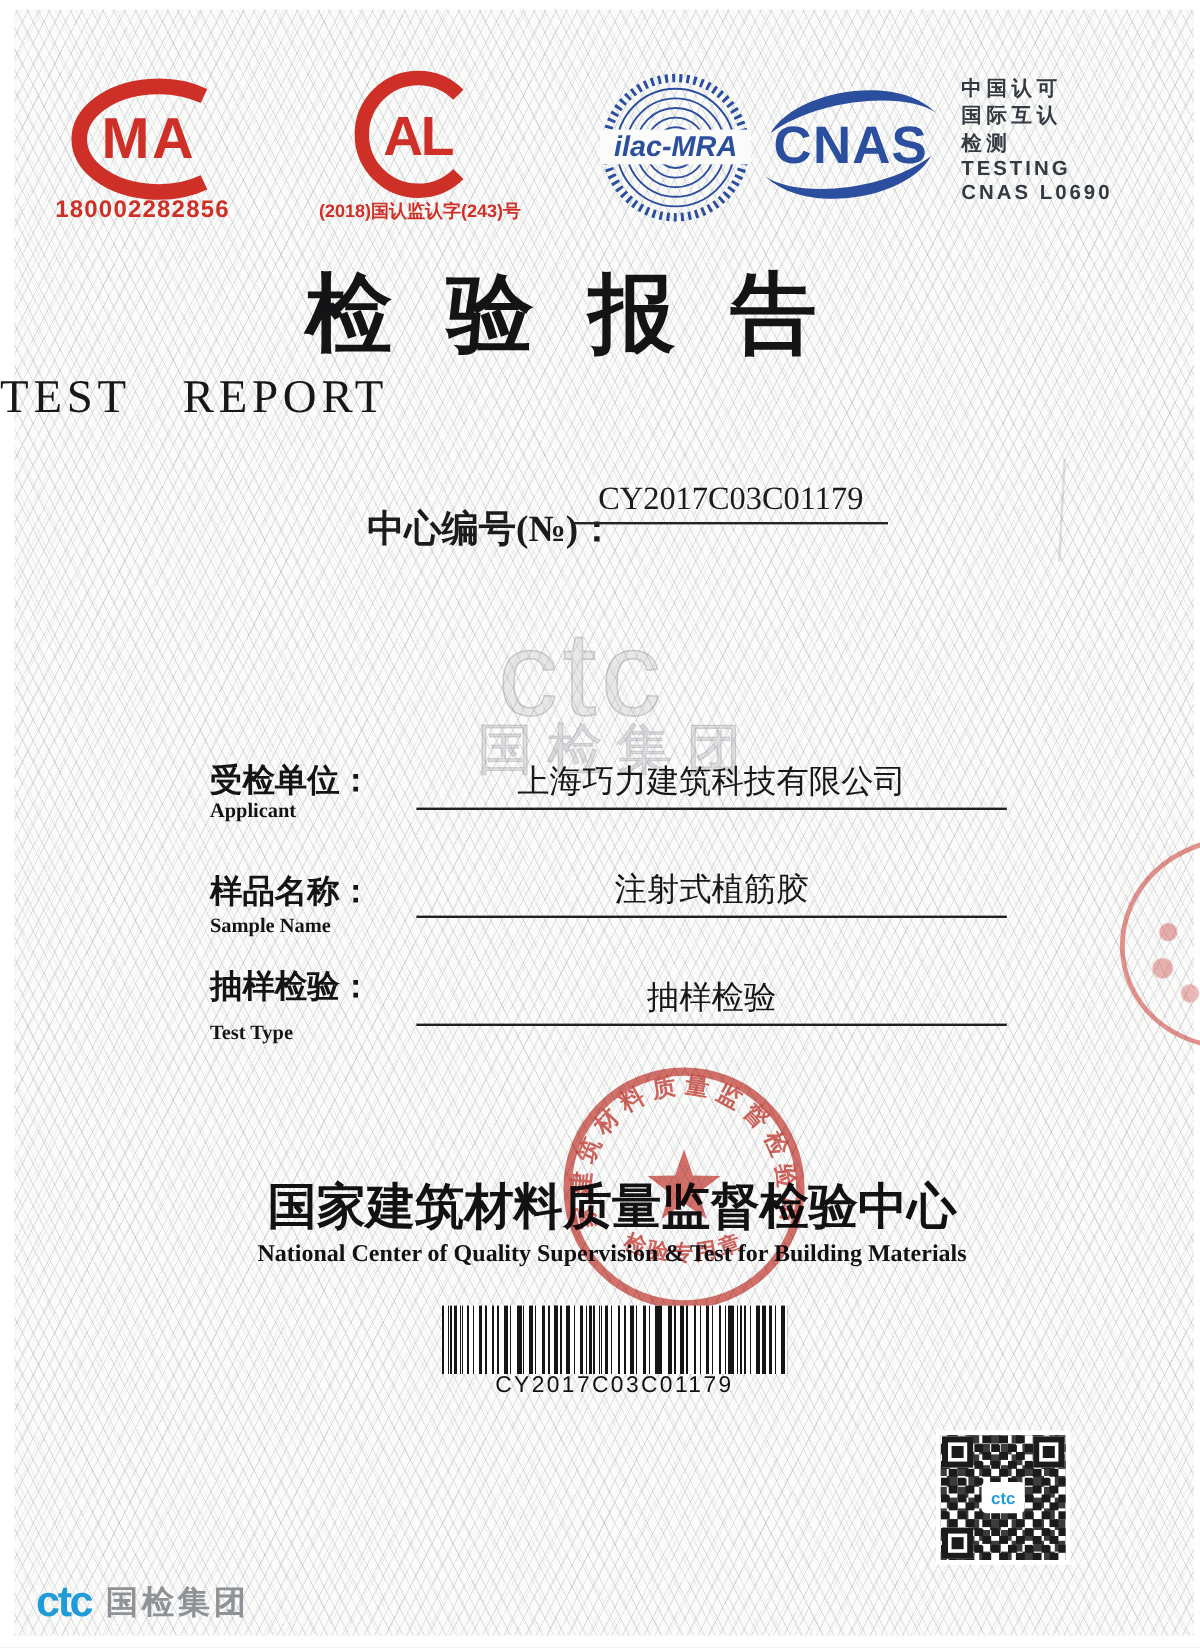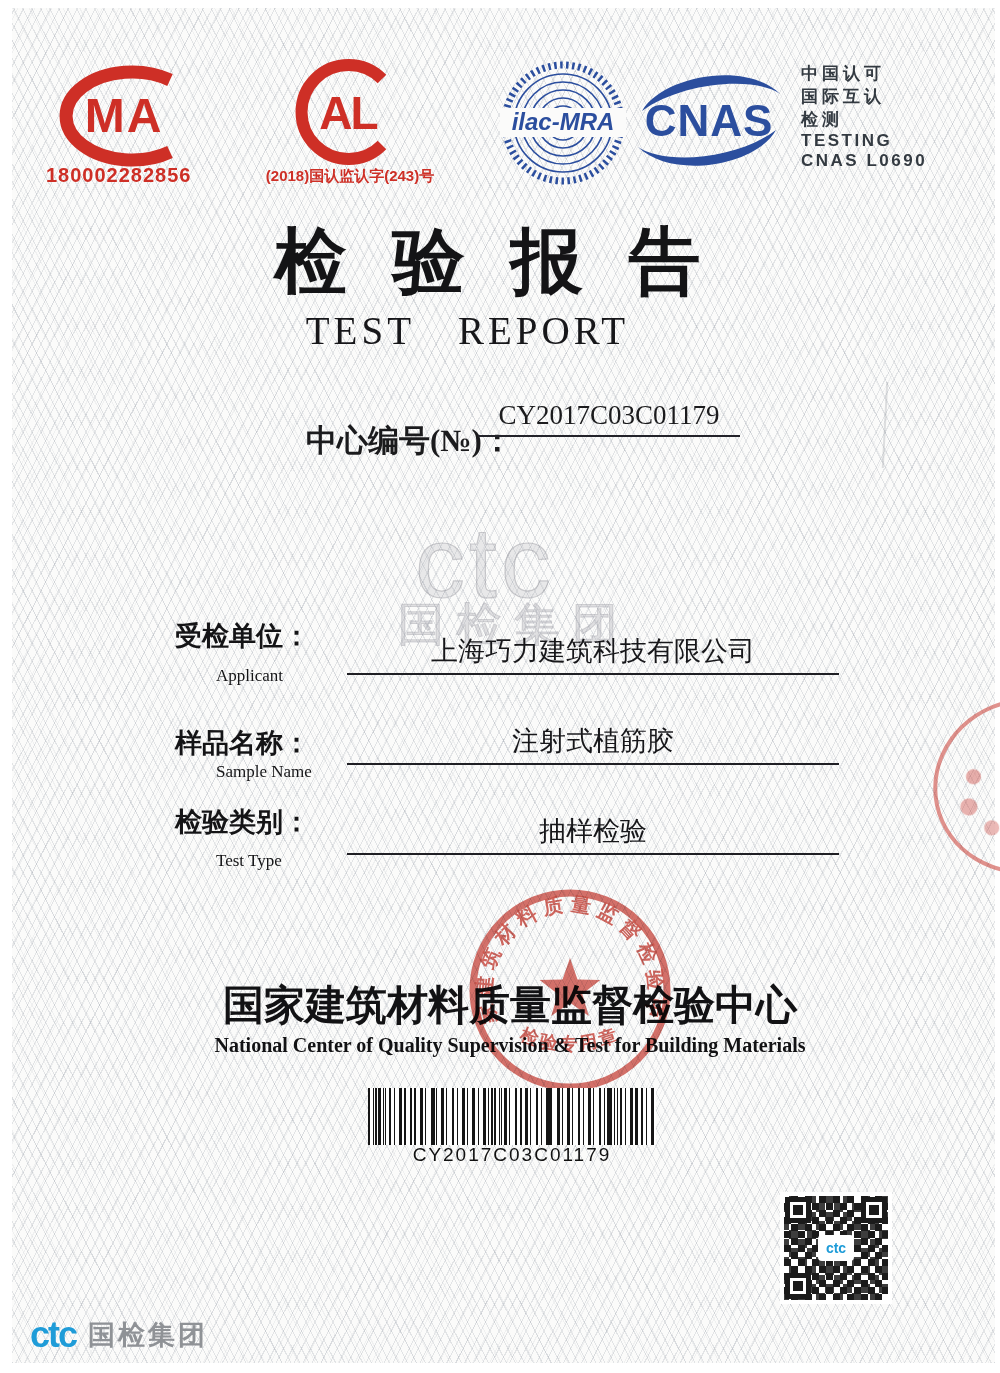--- a/index.html
+++ b/index.html
@@ -25,39 +25,39 @@
     font:700 20px "Liberation Sans",sans-serif; color:#ce2f26; letter-spacing:1px; }
   .cal-caption { left:248px; top:167px; width:204px; text-align:center;
     font:700 15px "Liberation Sans",sans-serif; color:#ce2f26; }
   .accred { left:801px; top:62px; line-height:26px; color:#333a41;
     font:700 17px "Liberation Sans",sans-serif; }
   .accred .cn { letter-spacing:4px; }
   .accred .en { letter-spacing:2.5px; }
 
   
   .title-cn { left:0; top:214px; width:935px; text-align:center;
-    font-weight:700; font-size:72px; letter-spacing:46px; text-indent:46px; color:#141416;margin-left:20px; }
-  .title-en { left:0; top:308px; width:935px; text-align:center;
+    font-weight:700; font-size:72px; letter-spacing:46px; text-indent:46px; color:#141416; }
+  .title-en { left:0; top:308px; width:935px; 
     font-size:39px; letter-spacing:4px; word-spacing:30px; color:#17171a; }
 
   
   .repno-label { left:306px; top:420px; font-weight:700; font-size:31px;text-align:center; }
   .repno-value { left:478px; top:400px; width:262px; text-align:center;
     font-size:27px; border-bottom:2px solid #23232a; padding-bottom:4px; }
 
   
   .wm-logo { left:415px; top:505px; font-size:100px; font-weight:400;
     color:rgba(165,165,172,0.22); -webkit-text-stroke:1.2px rgba(150,150,158,0.45);
     letter-spacing:4px; font-family:"Liberation Sans",sans-serif; }
   .wm-text { left:398px; top:594px; font-size:46px; letter-spacing:12px;
     color:rgba(160,160,168,0.30); -webkit-text-stroke:1px rgba(150,150,158,0.35); }
 
   
   .f-label { left:175px; font-weight:700; font-size:27px; color:#141416; }
-  .f-sub   { left:175px; font-weight:400; font-size:17px; color:#141416;margin-left:41px; }
+  .f-sub   { left:175px; font-weight:700; font-size:17px; color:#141416; }
   .f-value { left:347px; width:492px; text-align:center; font-size:27px; color:#17171a;
     border-bottom:2px solid #1f1f24; display:flex; flex-direction:column;
     justify-content:flex-end; padding-bottom:6px; }
   .f-value span { display:block; line-height:32px; }
   .f-value span:empty { display:none; }
 
   
   .edge-stamp { left:933px; top:698px; width:180px; height:168px; border-radius:50%;
     border:4px solid rgba(201,58,50,0.55); transform:rotate(-12deg);
     background:
@@ -152,34 +152,34 @@
 
   <div class="abs title-cn">检验报告</div>
   <div class="abs title-en">TEST REPORT</div>
 
   <div class="abs repno-label">中心编号(№)：</div>
   <div class="abs repno-value">CY2017C03C01179</div>
 
   <div class="abs wm-logo">ctc</div>
   <div class="abs wm-text">国检集团</div>
 
-  <div class="abs f-label" style="top:618px;">受检单位：</div>
+  <div class="abs f-label" style="top:632px;">受检单位：</div>
   <div class="abs f-sub" style="top:666px;">Applicant</div>
   <div class="abs f-value" style="top:615px; height:52px;">
     <span>上海巧力建筑科技有限公司</span>
 
   </div>
 
   <div class="abs f-label" style="top:714px;margin-top:11px;">样品名称：</div>
   <div class="abs f-sub" style="top:762px;">Sample Name</div>
   <div class="abs f-value" style="top:692px; height:65px;">
     <span>注射式植筋胶</span>
   </div>
 
-  <div class="abs f-label" style="top:804px;">检验类别：</div>
+  <div class="abs f-label" style="top:804px;">抽样检验：</div>
   <div class="abs f-sub" style="top:851px;">Test Type</div>
   <div class="abs f-value" style="top:803px; height:44px;">
     <span>抽样检验</span>
 
   </div>
 
   <div class="abs edge-stamp"></div>
   <div class="abs crease"></div>
 
   <div class="abs center-cn">国家建筑材料质量监督检验中心</div>

